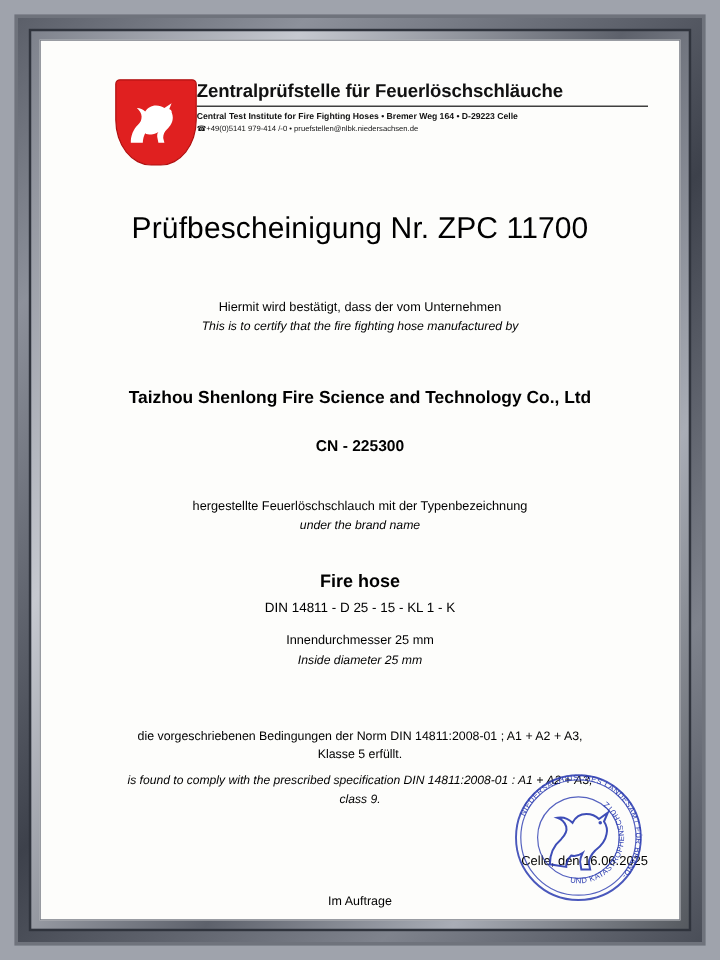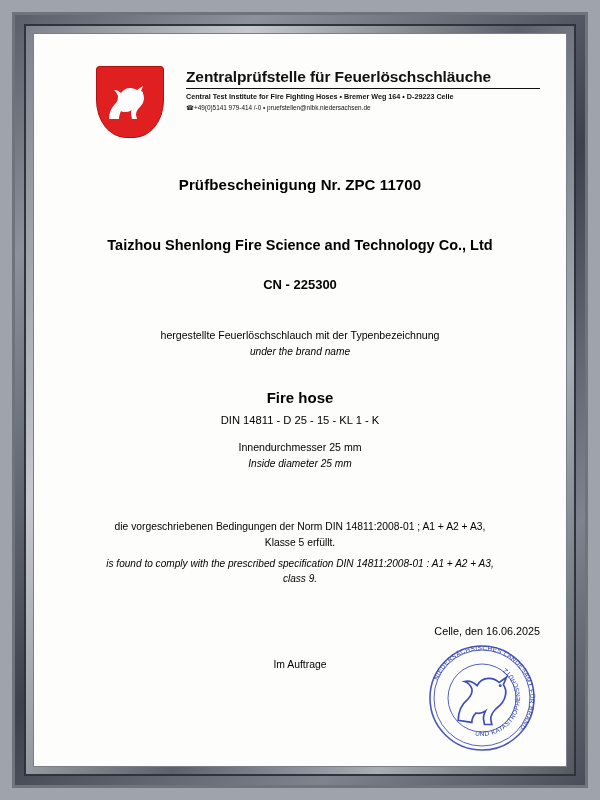--- a/index.html
+++ b/index.html
@@ -58,21 +58,21 @@
     height: 100%;
     box-sizing: border-box;
     background: #fdfdfb;
     padding: 18px 26px 10px 26px;
   }
 
   
   .header {
     display: flex;
     align-items: flex-start;
-    gap: 24px;
+    gap: 2px;
     padding-left: 36px;
     padding-top: 14px;
   }
   .coat {
     width: 66px;
     height: 70px;
     flex: 0 0 auto;
     position: relative;
   }
   .shield {
@@ -124,22 +124,22 @@
     white-space: nowrap;
   }
 
   
   .content {
     text-align: center;
     color: #000;
     margin-top: 40px;
   }
   .cert-no-de {
-    font-size: 15px;
-    font-weight: bold;
+    font-size: 25px;
+    font-weight: normal;
     letter-spacing: 0.1px;
   }
   .cert-no-en {
     font-size: 16.5px;
     font-weight: bold;
     font-style: italic;
     margin-top: 4px;
   }
   .para {
     margin-top: 44px;
@@ -238,20 +238,24 @@
               <div class="org-rule"></div>
               <div class="org-sub">Central Test Institute for Fire Fighting Hoses • Bremer Weg 164 • D-29223 Celle</div>
               <div class="org-contact">☎+49(0)5141 979-414 /-0 • pruefstellen@nlbk.niedersachsen.de</div>
             </div>
           </div>
 
           <div class="content">
 
             <div class="cert-no-de">Prüfbescheinigung Nr. ZPC 11700</div>
 
+            <div class="para">
+              <div class="line-de">Hiermit wird bestätigt, dass der vom Unternehmen</div>
+              <div class="line-en">This is to certify that the fire fighting hose manufactured by</div>
+            </div>
 
             <div class="company">Taizhou Shenlong Fire Science and Technology Co., Ltd</div>
             <div class="company-code">CN - 225300</div>
 
             <div class="brandpara">
               <div class="line-de">hergestellte Feuerlöschschlauch mit der Typenbezeichnung</div>
               <div class="line-en">under the brand name</div>
             </div>
 
             <div class="brand-name">Fire hose</div>

